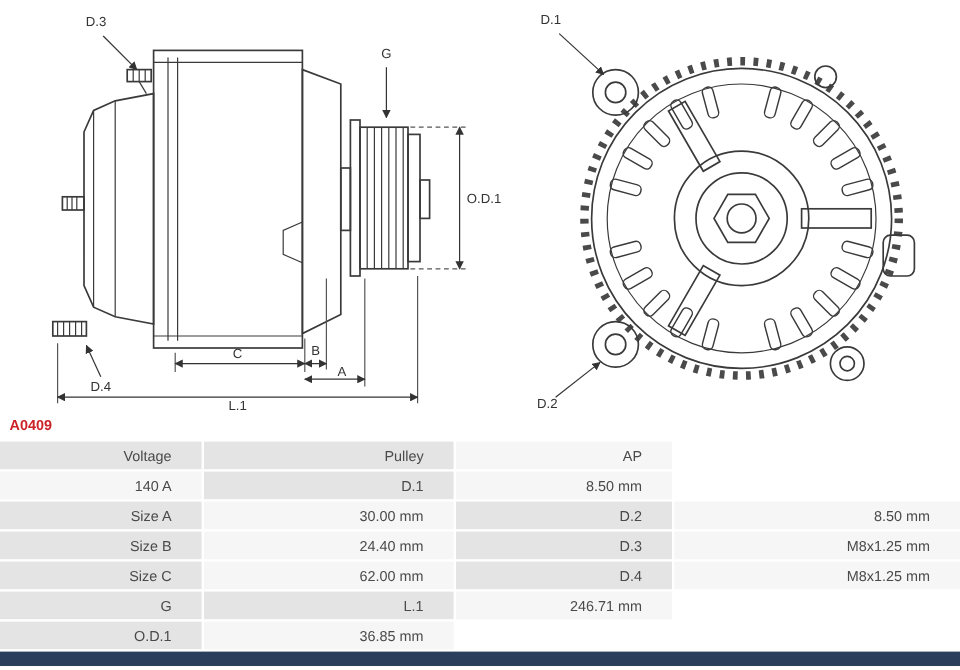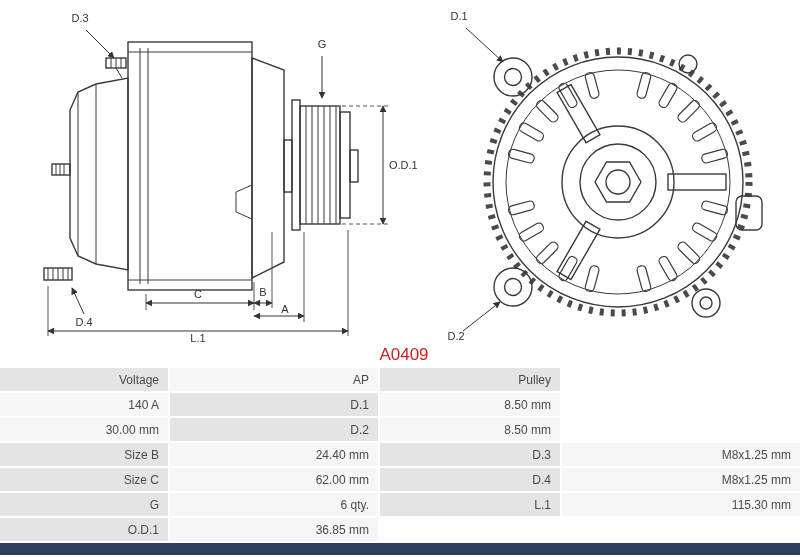--- a/index.html
+++ b/index.html
@@ -11,31 +11,31 @@
     --accent:#cc2127;
     --lbl-bg:#e4e4e4;
     --val-bg:#f6f6f6;
     --footer:#2b3f5c;
     --ink:#3a3a3a;
   }
   .drawing-wrap{width:800px;height:342px;}
   svg{display:block;}
   svg text{font-family:"Liberation Sans",sans-serif;font-size:11px;fill:#333;}
   .part-number{
-    color:var(--accent);font-size:17px;font-weight:normal;
-    padding:4px 0 5px 8px;height:17px;line-height:17px;text-align:center;
+    color:var(--accent);font-size:12px;font-weight:bold;
+    padding:4px 0 5px 8px;height:17px;line-height:17px;
   }
   .specs{width:800px;}
   .row{
     display:grid;grid-template-columns:168px 208px 180px 1fr;
     column-gap:2px;height:23px;margin-bottom:2px;background:#fff;
   }
   .cell{
     display:flex;align-items:center;justify-content:flex-end;
-    font-size:12px;color:#4a4a4a;padding-right:9px;
+    font-size:12px;color:#4a4a4a;padding-right:25px;
   }
   .cell.lbl{background:var(--lbl-bg);}
   .cell.val{background:var(--val-bg);}
   .cell.blank{background:#ffffff;}
   .footer-bar{height:12px;background:var(--footer);}
 </style>
 </head>
 <body>
 
 <div class="drawing-wrap">
@@ -165,50 +165,50 @@
   <text x="459" y="20" text-anchor="middle">D.1</text>
   <text x="456" y="340" text-anchor="middle">D.2</text>
 </svg>
 </div>
 
 <div class="part-number">A0409</div>
 
 <div class="specs">
     <div class="row">
       <div class="cell lbl">Voltage</div>
+      <div class="cell lbl">Pulley</div>
       <div class="cell val">AP</div>
-      <div class="cell lbl">Pulley</div>
     </div>
     <div class="row">
       <div class="cell val">140 A</div>
       <div class="cell lbl">D.1</div>
       <div class="cell val">8.50 mm</div>
     </div>
     <div class="row">
+      <div class="cell lbl">Size A</div>
       <div class="cell val">30.00 mm</div>
       <div class="cell lbl">D.2</div>
       <div class="cell val">8.50 mm</div>
     </div>
     <div class="row">
       <div class="cell lbl">Size B</div>
       <div class="cell val">24.40 mm</div>
       <div class="cell lbl">D.3</div>
       <div class="cell val">M8x1.25 mm</div>
     </div>
     <div class="row">
       <div class="cell lbl">Size C</div>
       <div class="cell val">62.00 mm</div>
       <div class="cell lbl">D.4</div>
       <div class="cell val">M8x1.25 mm</div>
     </div>
     <div class="row">
       <div class="cell lbl">G</div>
-      <div class="cell val">6 qty.</div>
       <div class="cell lbl">L.1</div>
-      <div class="cell val">115.30 mm</div>
+      <div class="cell val">246.71 mm</div>
     </div>
     <div class="row">
       <div class="cell lbl">O.D.1</div>
       <div class="cell val">36.85 mm</div>
       <div class="cell lbl blank"></div>
       <div class="cell val blank"></div>
     </div>
   </div>
 
 <div class="footer-bar"></div>

